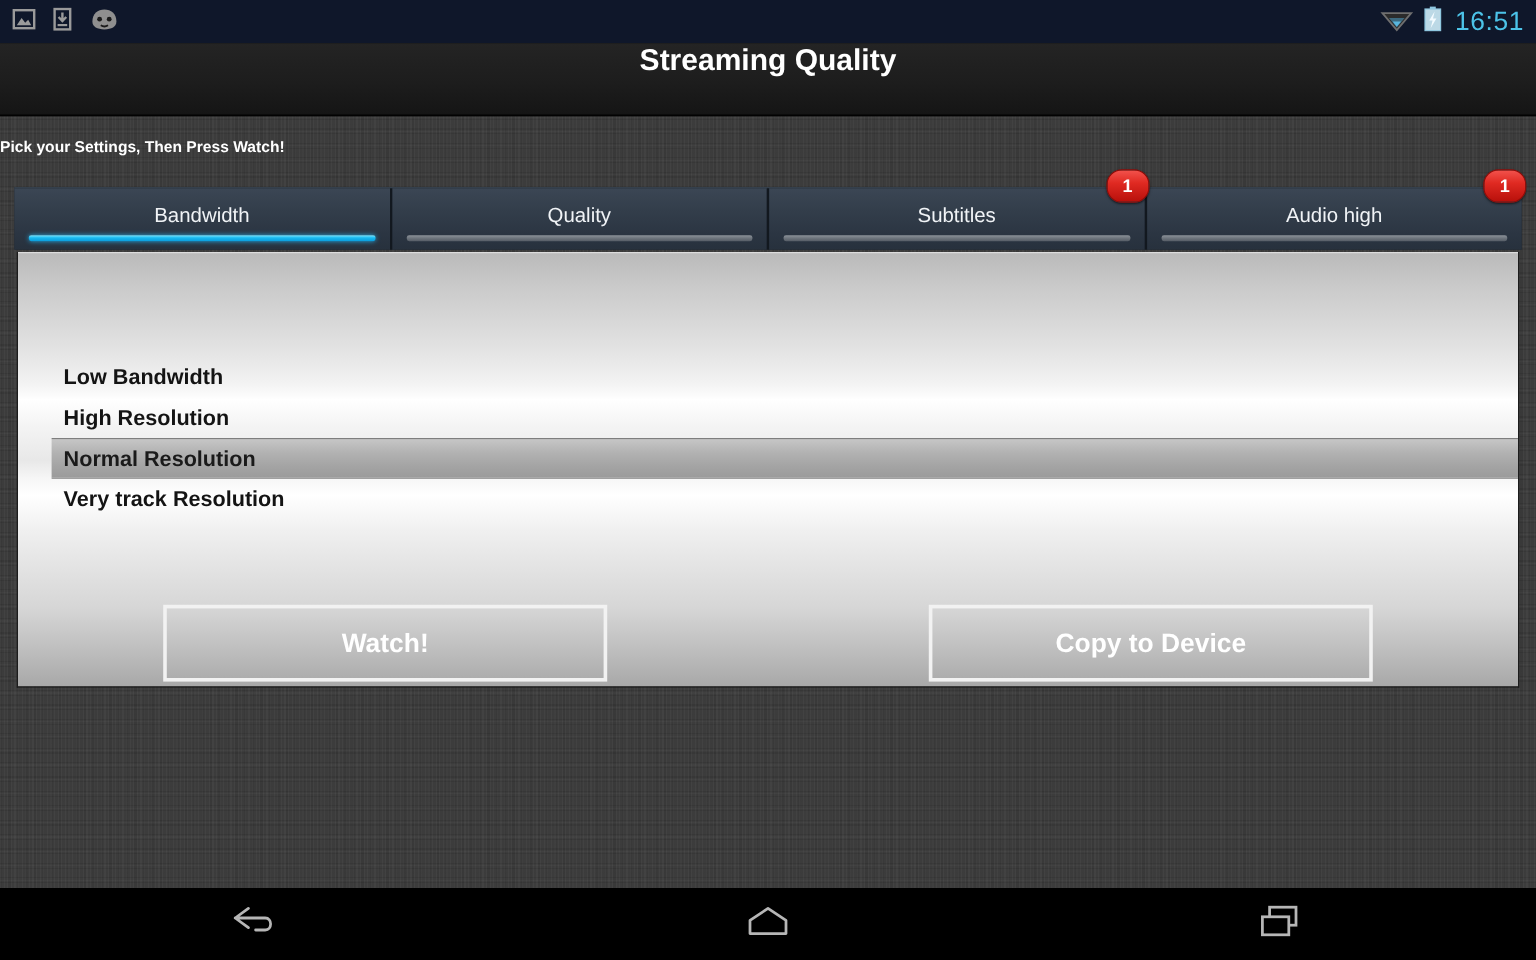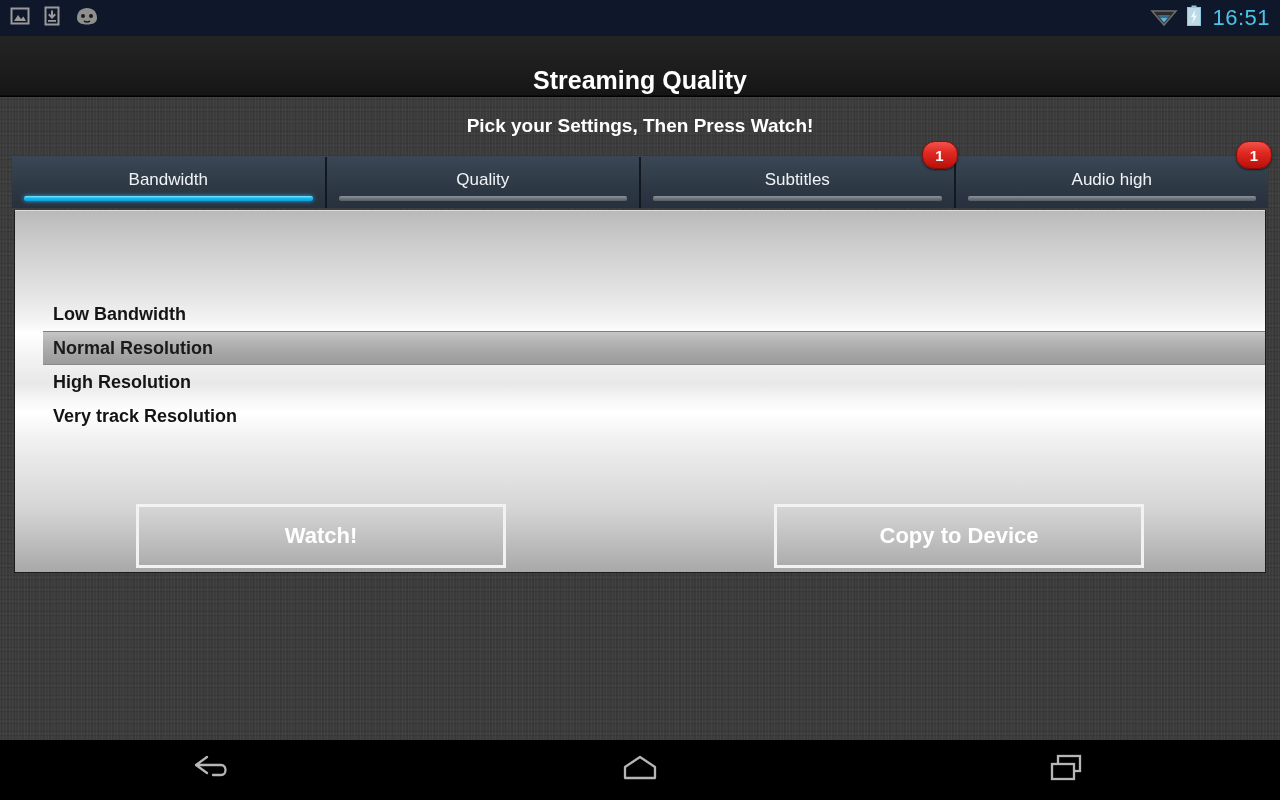--- a/index.html
+++ b/index.html
@@ -52,21 +52,21 @@
   }
 
   
   .action-bar {
     position: absolute;
     top: 36px; left: 0;
     width: 1280px;
     height: 60px;
     background: linear-gradient(to bottom, #242424 0%, #1d1d1d 55%, #151515 100%);
     display: flex;
-    align-items: flex-end;
+    align-items: flex-start;
     justify-content: center;
     border-bottom: 1px solid #0b0b0b;
     box-sizing: border-box;
   }
   .action-bar-title {
     color: #ffffff;
     font-size: 25px;
     font-weight: bold;
   }
 
@@ -81,23 +81,23 @@
       repeating-linear-gradient(90deg, rgba(255,255,255,0.030) 0px, rgba(255,255,255,0.030) 1px, rgba(0,0,0,0.0) 1px, rgba(0,0,0,0.0) 3px),
       repeating-linear-gradient(0deg, rgba(0,0,0,0.055) 0px, rgba(0,0,0,0.055) 1px, rgba(255,255,255,0.012) 1px, rgba(255,255,255,0.012) 4px),
       repeating-linear-gradient(90deg, rgba(0,0,0,0.05) 0px, rgba(0,0,0,0.05) 2px, rgba(255,255,255,0.0) 2px, rgba(255,255,255,0.0) 7px),
       repeating-linear-gradient(0deg, rgba(255,255,255,0.022) 0px, rgba(255,255,255,0.022) 1px, rgba(0,0,0,0.0) 1px, rgba(0,0,0,0.0) 6px);
   }
 
   .instruction {
     position: absolute;
     top: 18px; left: 0;
     width: 1280px;
-    text-align: center;
+    text-align: left;
     color: #ffffff;
-    font-size: 19px;
+    font-size: 13px;
     font-weight: bold;
   }
 
   
   .tab-bar {
     position: absolute;
     top: 59px;
     left: 12px;
     width: 1256px;
     height: 52px;
@@ -324,25 +324,25 @@
         <span class="tab-badge">1</span>
       </div>
     </div>
 
     <div class="list-panel">
       <div class="list-spacer"></div>
       <div class="list-rows">
         <div class="list-row">
           <span class="row-label">Low Bandwidth</span>
         </div>
+        <div class="list-row">
+          <span class="row-label">High Resolution</span>
+        </div>
         <div class="list-row selected">
           <span class="row-label">Normal Resolution</span>
-        </div>
-        <div class="list-row">
-          <span class="row-label">High Resolution</span>
         </div>
         <div class="list-row">
           <span class="row-label">Very track Resolution</span>
         </div>
       </div>
     </div>
 
     <div class="btn btn-watch">
       <span>Watch!</span>
     </div>

